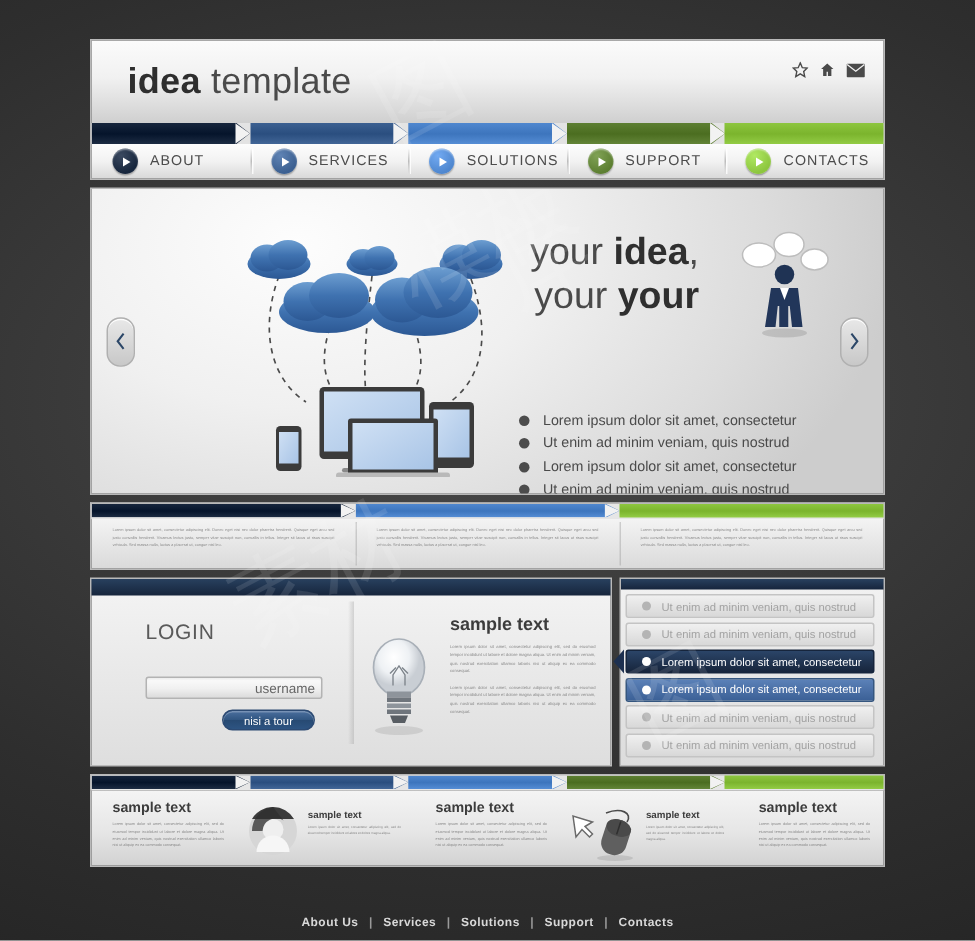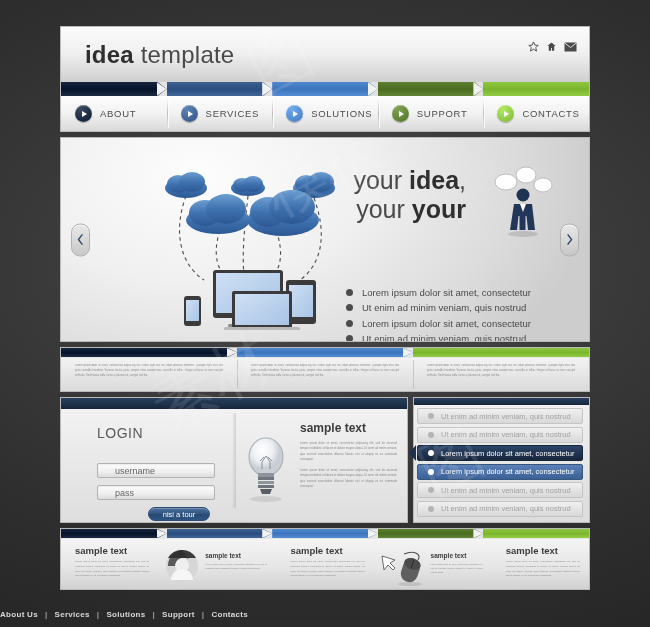--- a/index.html
+++ b/index.html
@@ -74,21 +74,21 @@
   .aseg .notch {
     position: absolute;
     right: 0; top: 0; bottom: 0;
     width: 10px;
     background: #f2f2f2;
     clip-path: polygon(0 0, 10px 50%, 0 100%, 0 100%);
   }
 
   
   .nav {
-    height: 36px;
+    height: 24px;
     background: linear-gradient(to bottom, #fdfdfd 0%, #f2f2f2 50%, #d9d9d9 100%);
     border: 1px solid #b9b9b9;
     border-top: none;
     display: flex;
     position: relative;
   }
   .navitem {
     flex: 1;
     display: flex;
     align-items: center;
@@ -257,24 +257,25 @@
   }
   .field {
     width: 118px;
     height: 15px;
     border: 1px solid #b3b3b3;
     border-radius: 2px;
     background: linear-gradient(to bottom, #fcfcfc 0%, #f0f0f0 55%, #dcdcdc 100%);
     font-family: "Liberation Sans", sans-serif;
     font-size: 9px;
     color: #666;
-    padding: 0 17px;
+    padding: 0 4px;
     margin-bottom: 7px;
     display: block;
     box-shadow: inset 0 1px 1px rgba(0,0,0,.06);
+    text-align: right;
   }
   .tour-btn {
     display: block;
     margin-left: 51px;
     margin-top: 3px;
     width: 62px; height: 14px;
     border-radius: 8px;
     border: 1px solid #2c4a73;
     background: linear-gradient(to bottom, #4b6f9e 0%, #315682 48%, #274a73 52%, #2d5482 100%);
     color: #fff;
@@ -398,21 +399,21 @@
     color: #8a8a8a;
     text-align: justify;
   }
   .micro4 { font-size: 2.1px; line-height: 1.95; color: #8a8a8a; text-align: justify; }
 
   
   .footer {
     position: absolute;
     left: 0; right: 0;
     bottom: 8px;
-    text-align: left;
+    text-align: center;
     font-size: 8px;
     font-weight: bold;
     color: #d8d8d8;
     letter-spacing: .3px;
   }
   .footer a { color: #d8d8d8; text-decoration: none; cursor: pointer; }
   .footer .sep { color: #9a9a9a; margin: 0 7px; }
 
   
   .wm {
@@ -653,21 +654,20 @@
 
   <div class="mid">
 
     <div class="mid-left">
       <div class="mid-left-bar"></div>
       <div class="mid-left-body">
 
         <div class="login">
           <div class="login-title">LOGIN</div>
           <input class="field" type="text" value="username" placeholder="username" style="">
-          <input class="field" type="text" value="pass" placeholder="pass" style="">
           <button class="tour-btn">nisi a tour</button>
         </div>
 
         <div class="sample-panel">
           <div class="bulb">
             <svg width="52" height="72" viewBox="0 0 52 72">
               <defs>
                 <radialGradient id="bulbg" cx="40%" cy="32%">
                   <stop offset="0" stop-color="#ffffff"></stop>
                     <stop offset="0.6" stop-color="#eef1f4"></stop>

